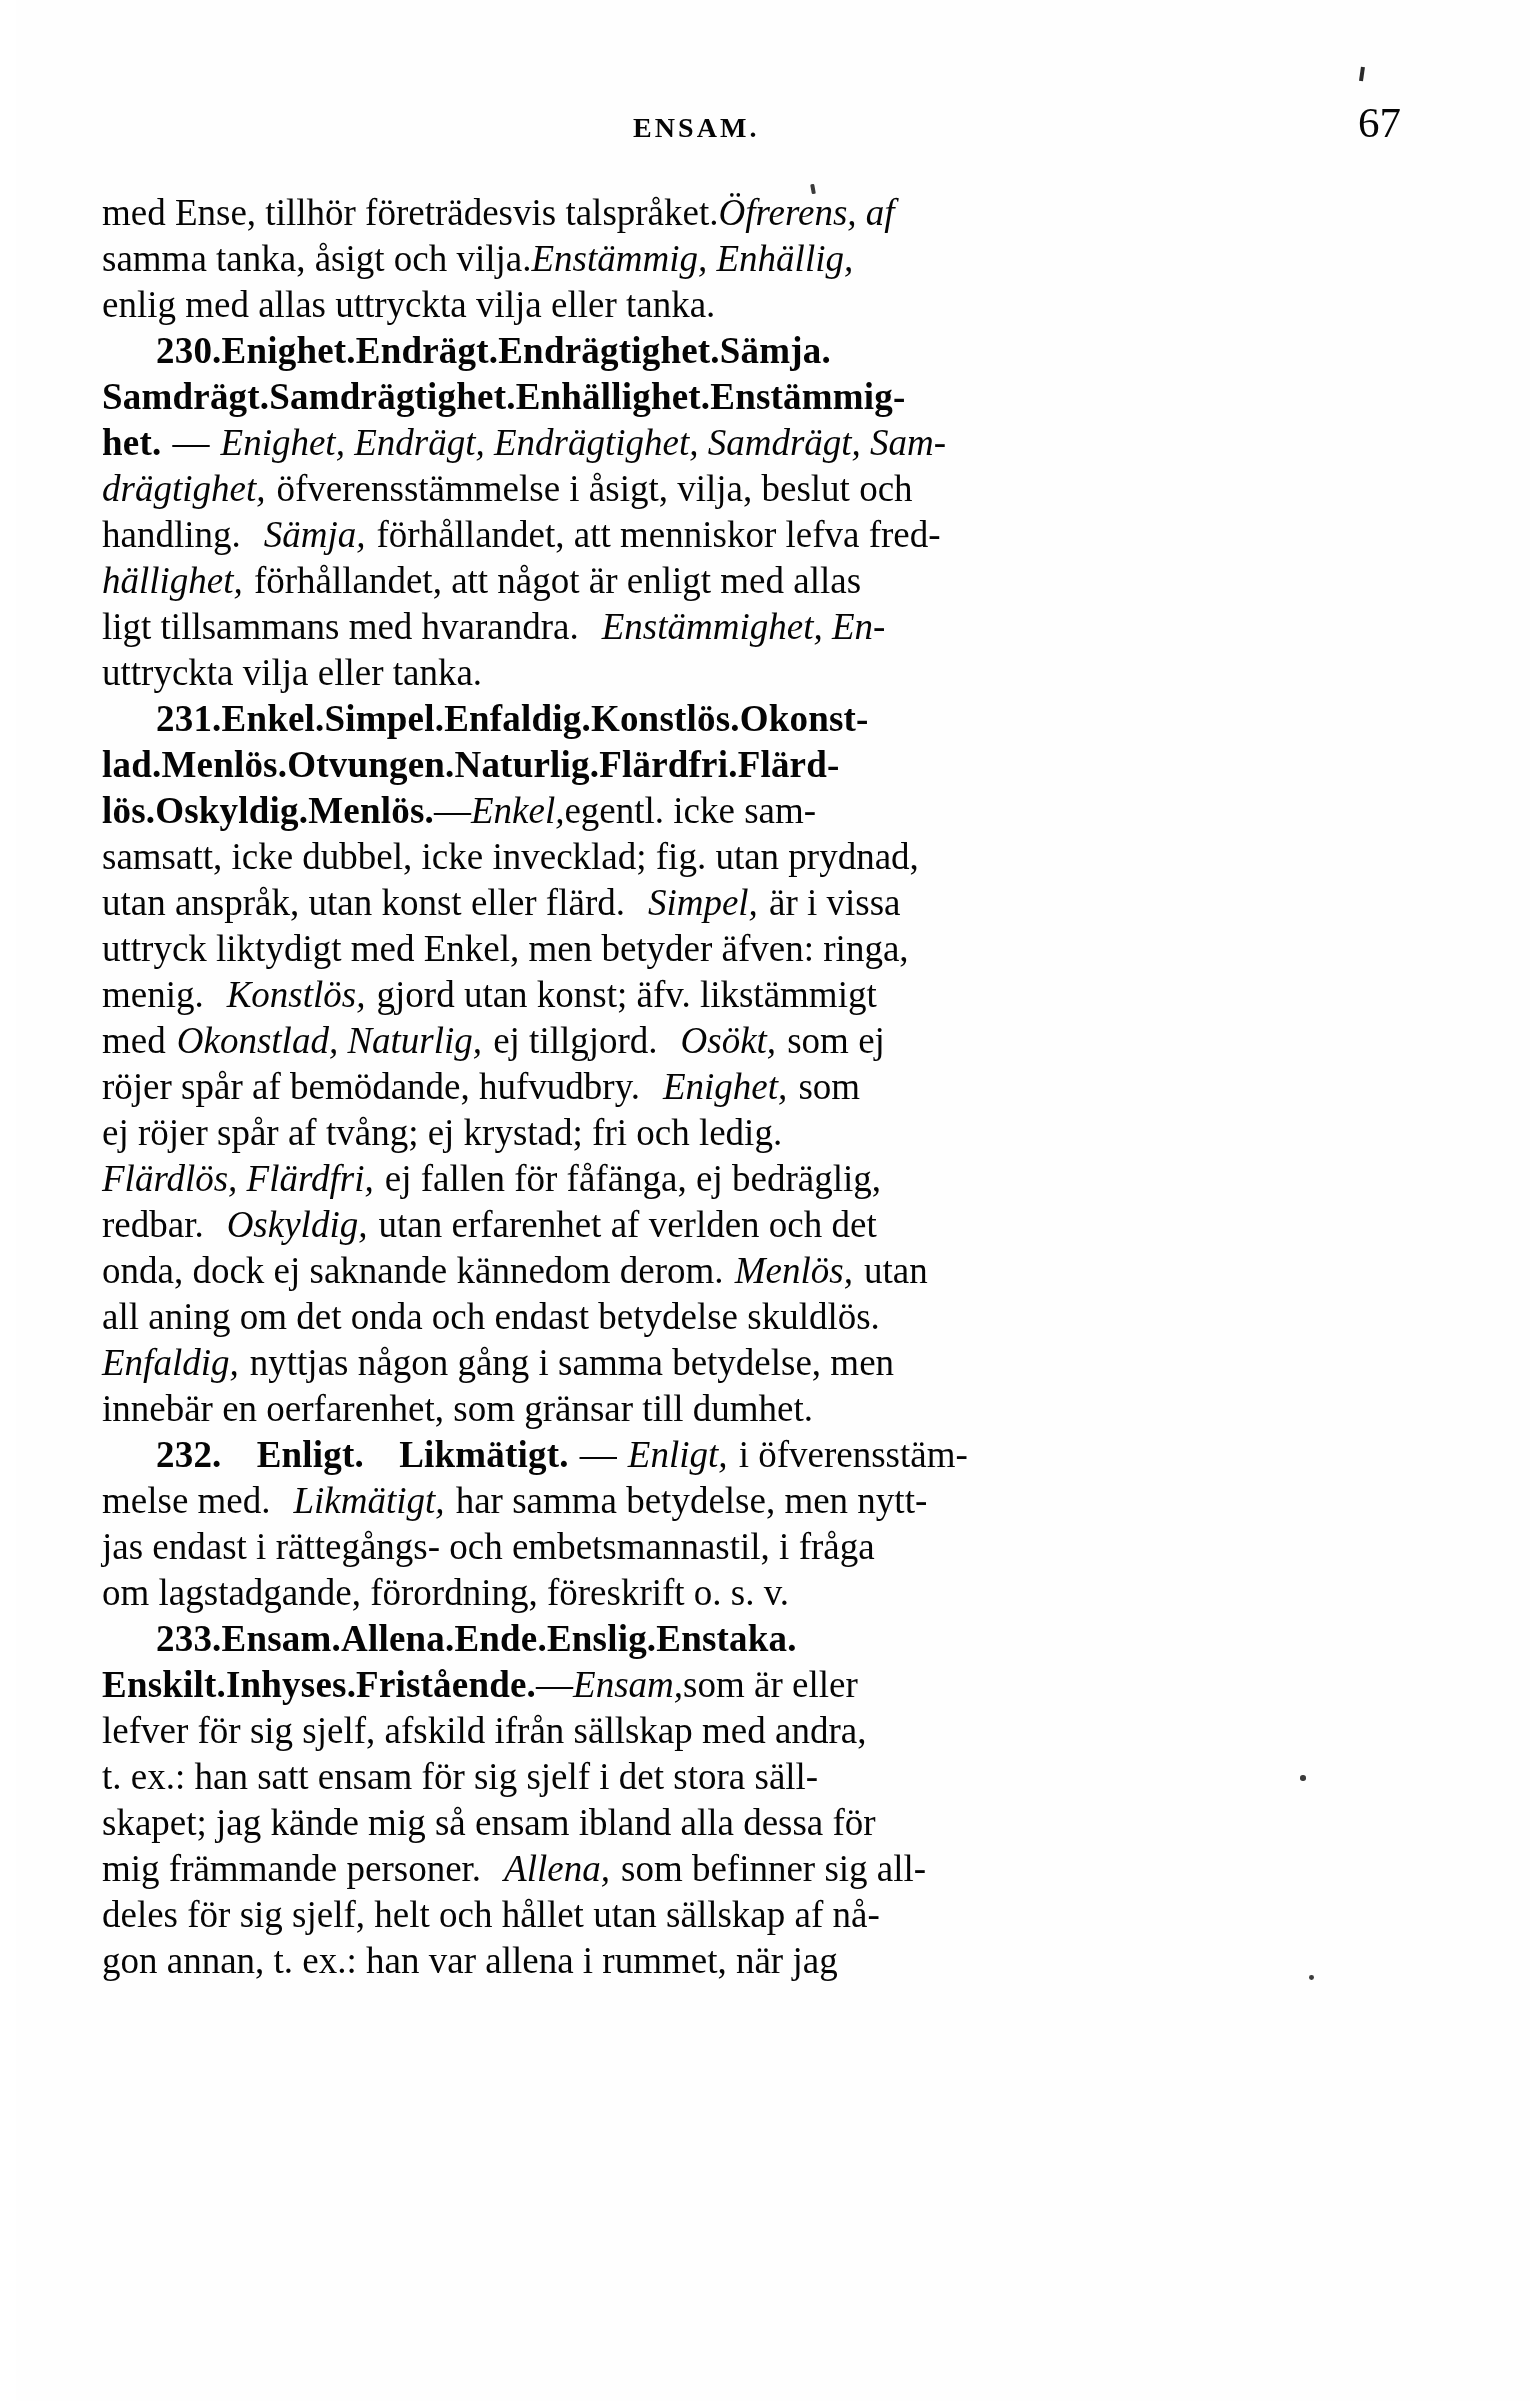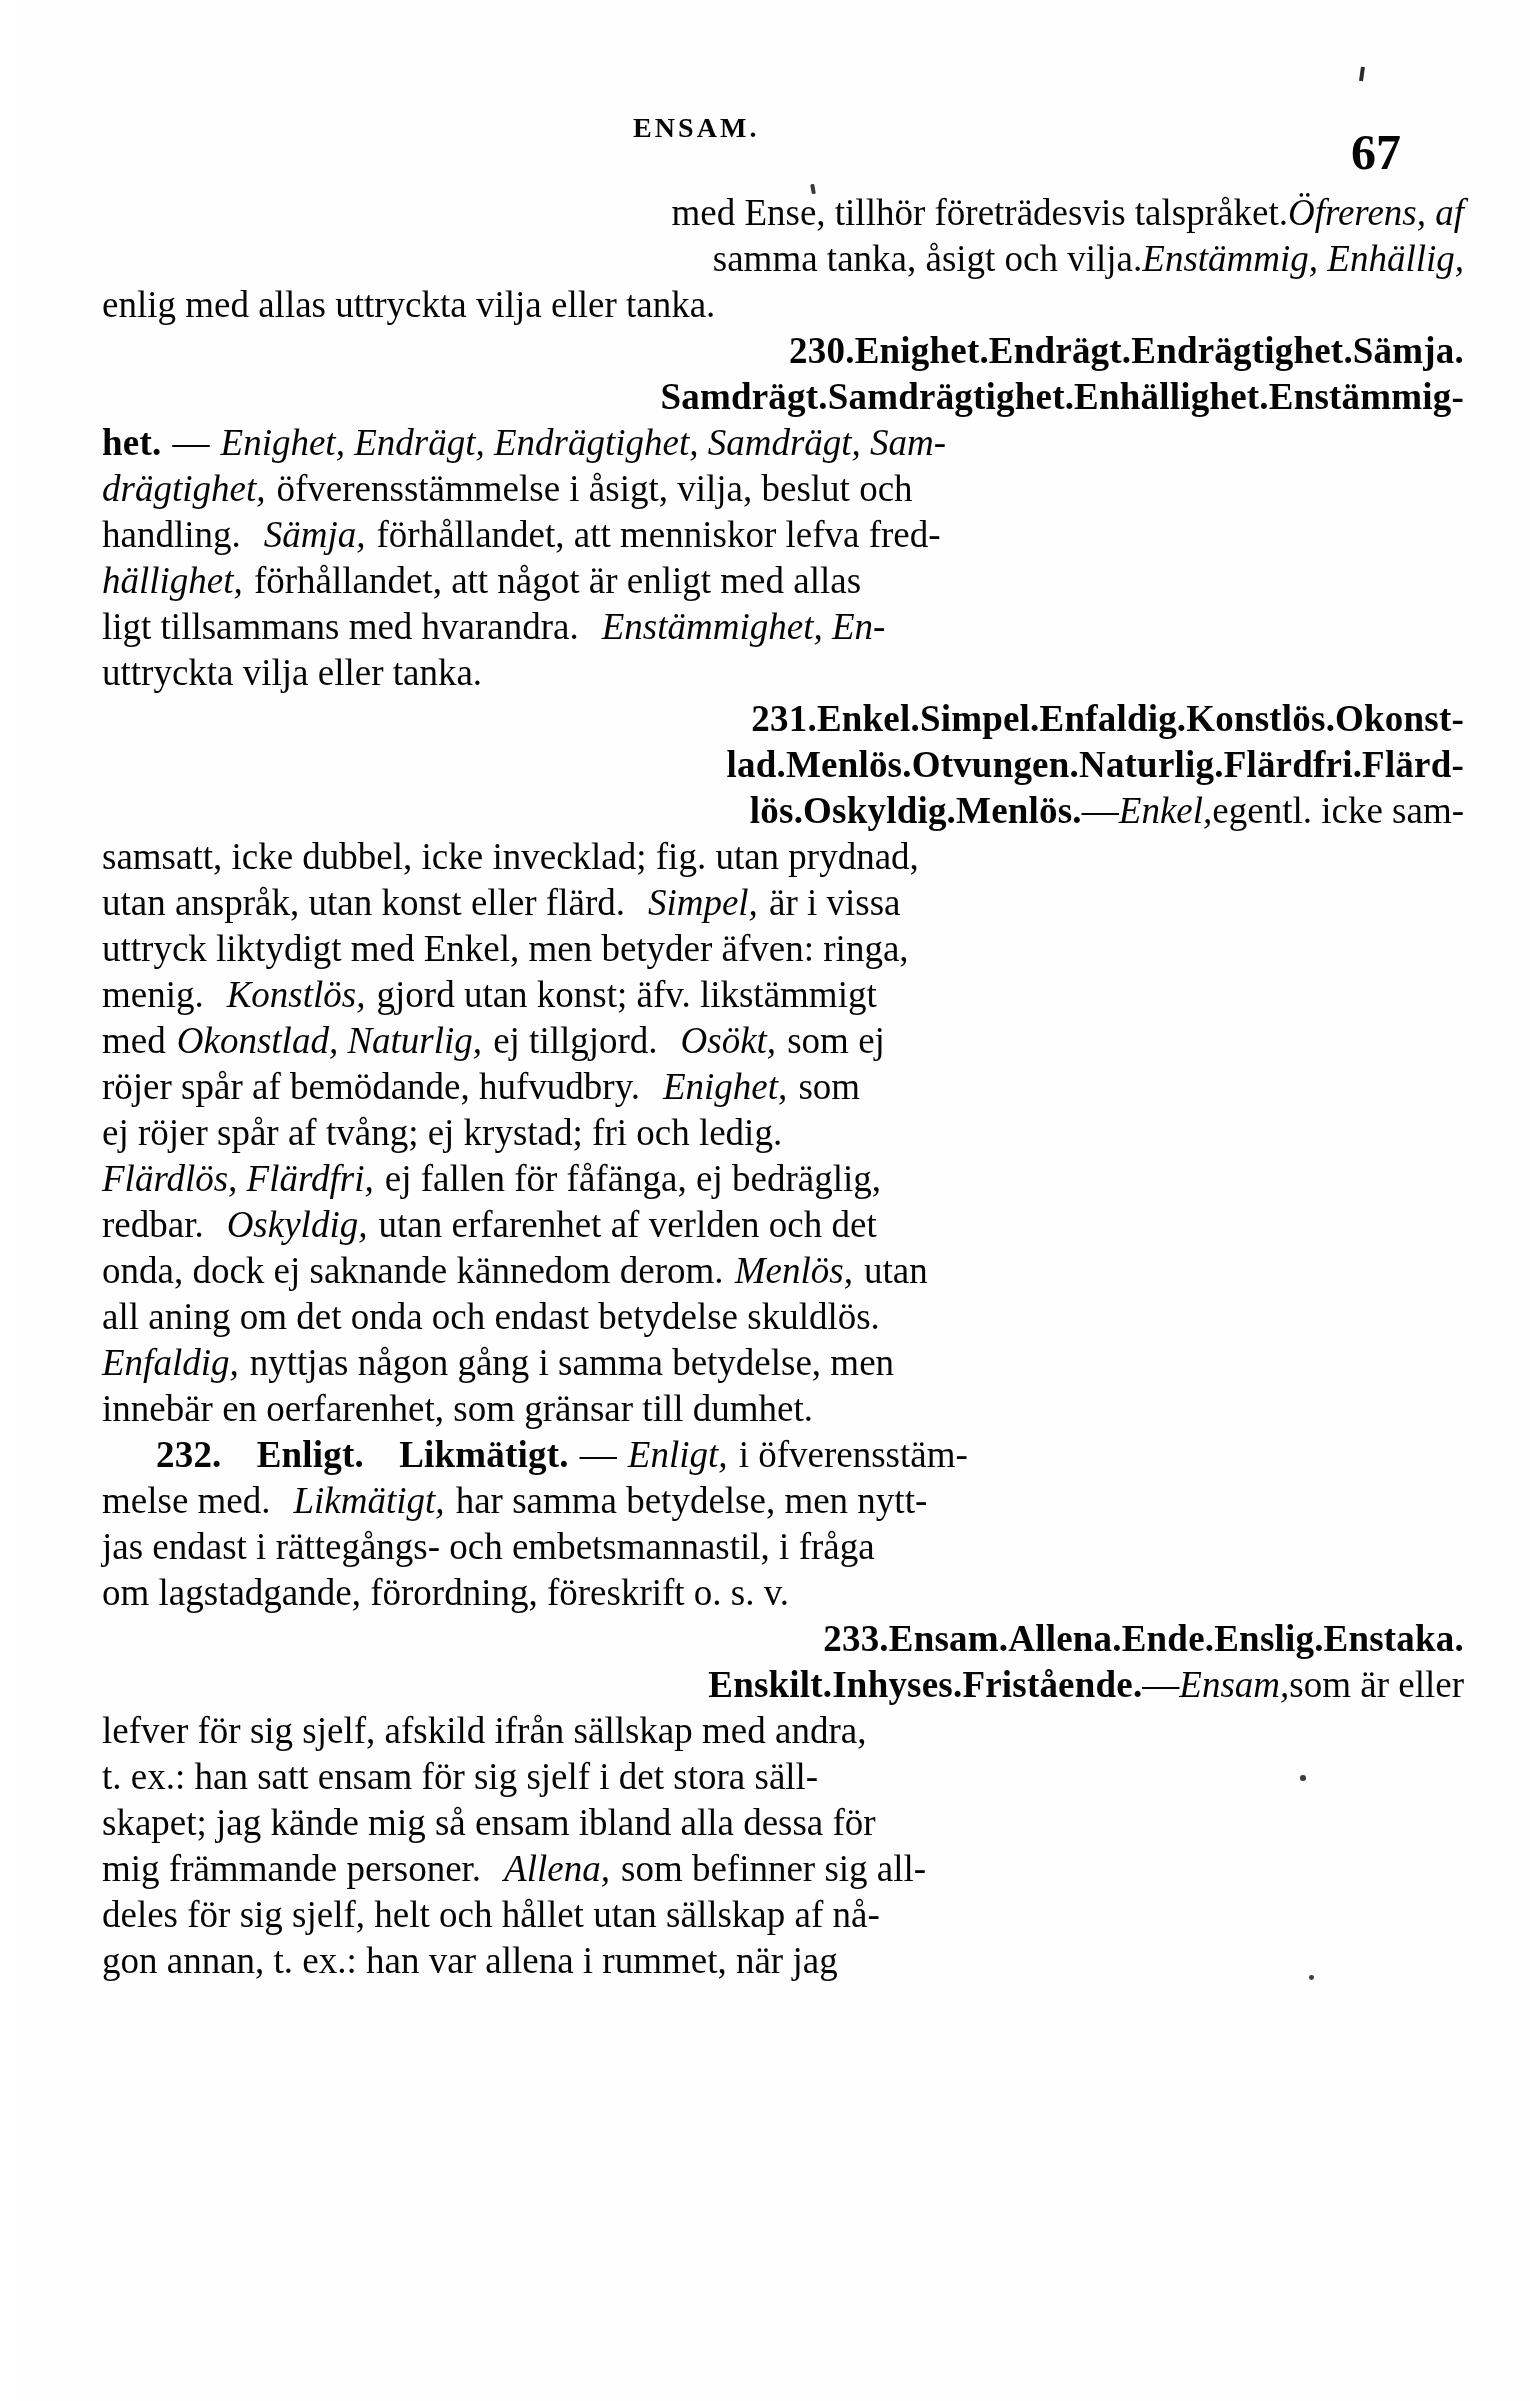--- a/index.html
+++ b/index.html
@@ -39,24 +39,23 @@
     font-size: 28px;
     letter-spacing: 3.1px;
     font-weight: 600;
     font-family: "Liberation Serif", serif;
     white-space: nowrap;
   }
   .rh-pageno {
     position: absolute;
     right: 58px;
     top: 0px;
-    font-size: 50px;
-    font-weight: 700;
+    font-size: 43px;
+    font-weight: 400;
     font-family: "Liberation Serif", serif;
-    margin-top: 25px;
   }
   .rh-speck {
     position: absolute;
     right: 95px;
     top: -31px;
     width: 3.7px;
     height: 13.5px;
     background: #2a2a2a;
     transform: rotate(8deg);
   }
@@ -74,21 +73,21 @@
   }
 
   
   .ln {
     display: block;
     white-space: nowrap;
     height: 46px;
   }
   .ln.just {
     display: flex;
-    justify-content: flex-end;
+    justify-content: flex-start;
     white-space: nowrap;
   }
   .ln.just > span { display: inline-block; }
   .ln.ind {
     padding-left: 54px;
   }
   .ln.ind.just { padding-left: 54px; }
 
   b, .bold {
     font-weight: 700;

